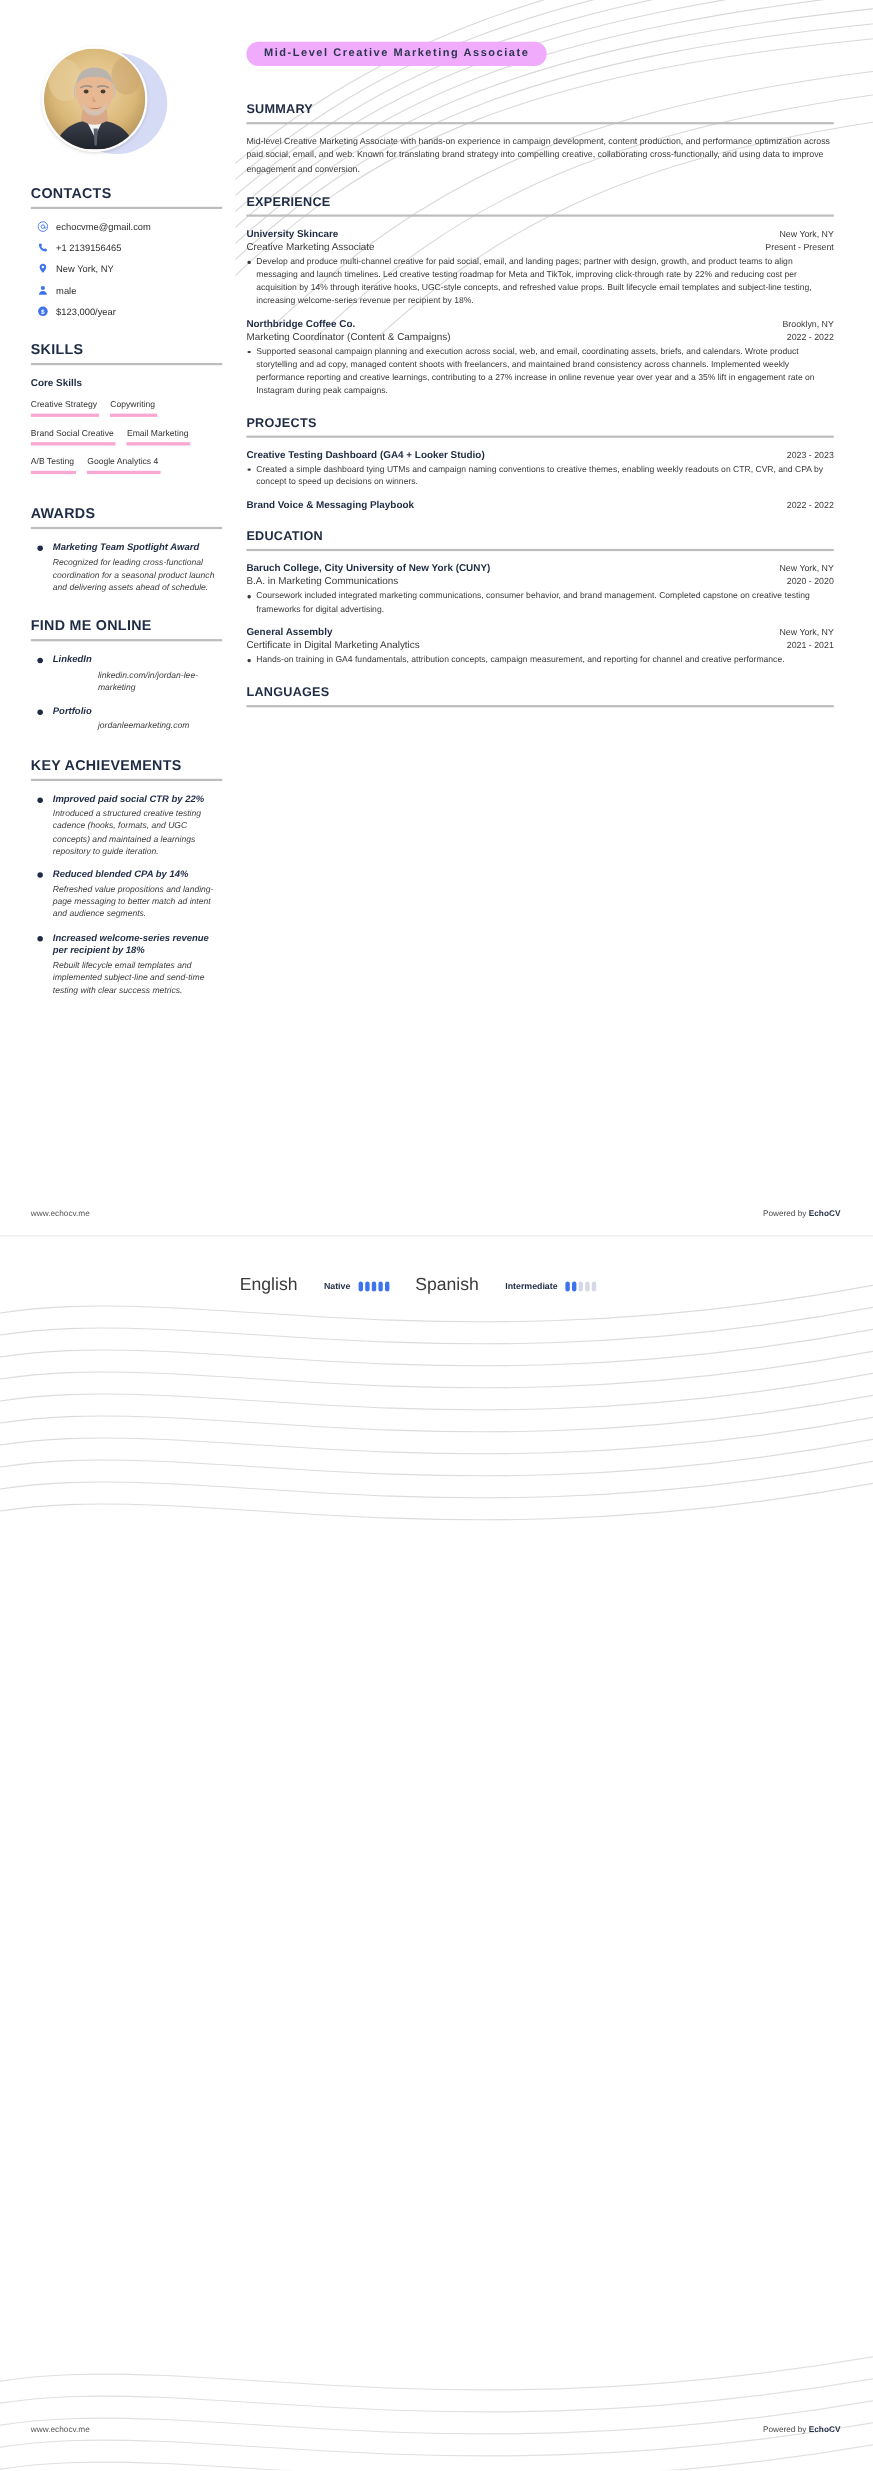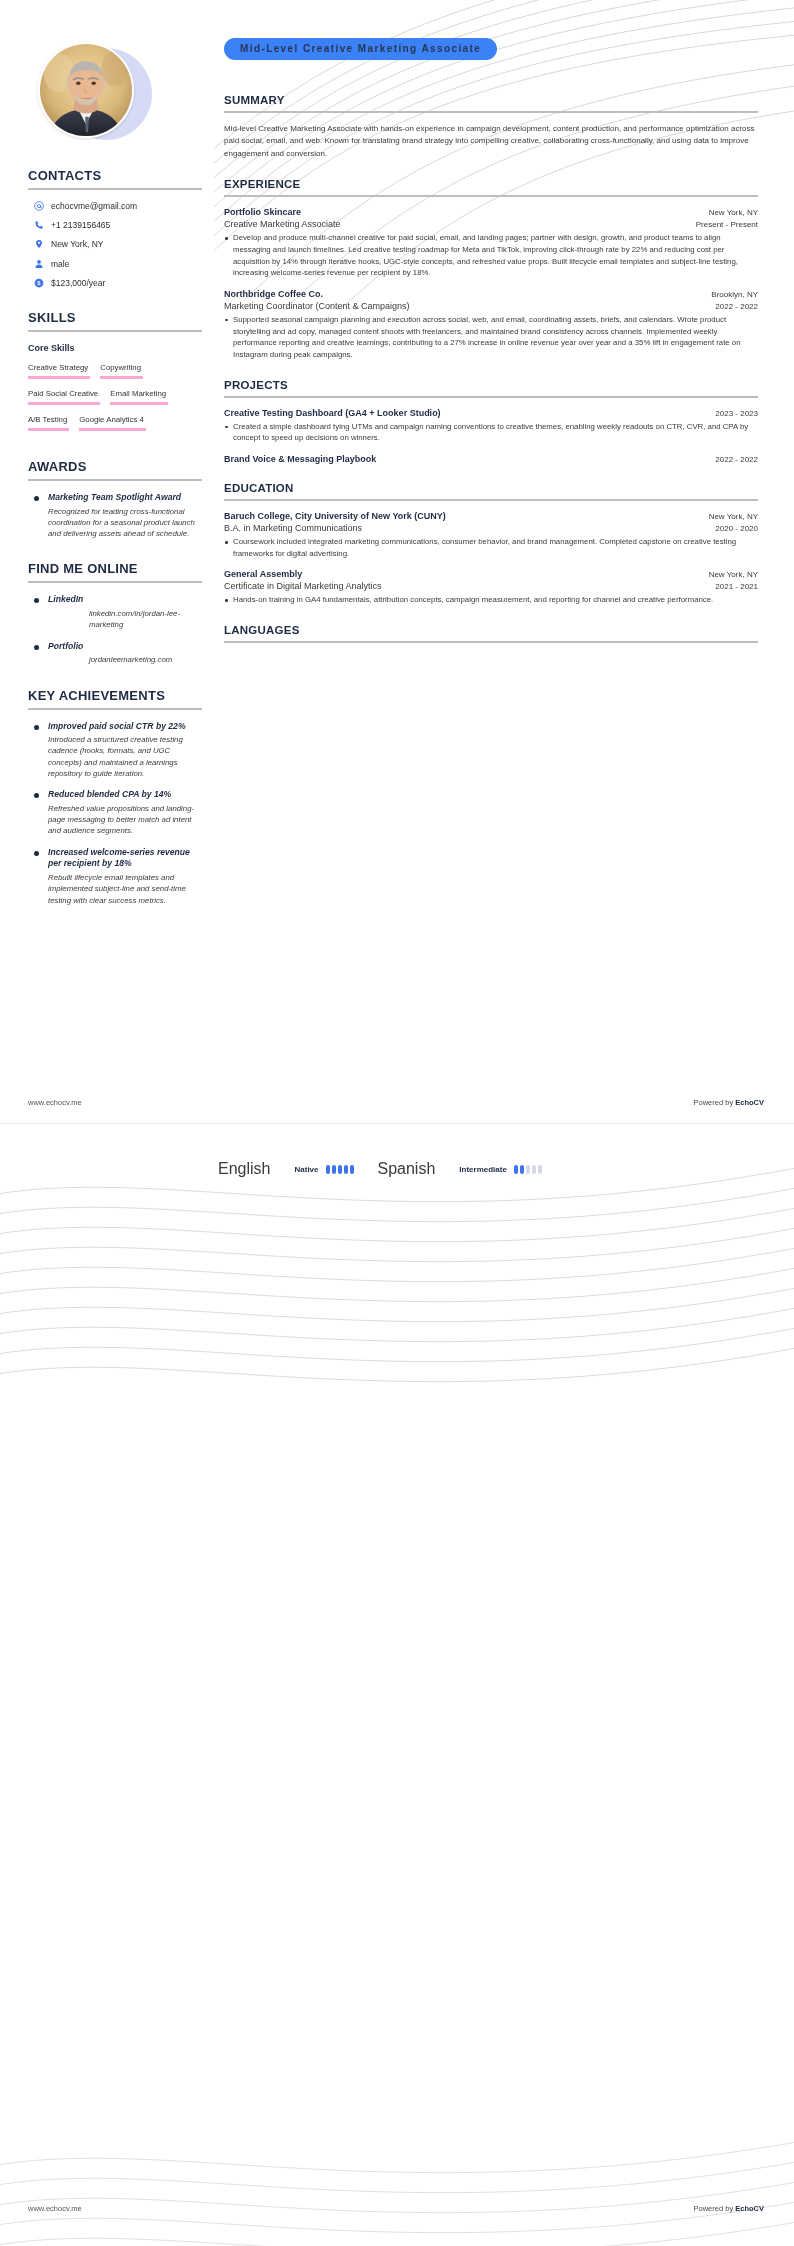--- a/index.html
+++ b/index.html
@@ -107,21 +107,21 @@
   .name {
     font-size: 31px;
     font-weight: 400;
     color: #3a3a3a;
     letter-spacing: -0.2px;
     line-height: 1.05;
     margin: 0 0 10px 0;
   }
   .role-pill {
     display: inline-block;
-    background: #3b82f6;
+    background: #f0abfc;
     color: #2c3550;
     font-size: 10px;
     font-weight: 600;
     letter-spacing: .14em;
     padding: 5px 16px 6px 16px;
     border-radius: 20px;
     margin-bottom: 16px;
   }
 
   .r-sec-title {
@@ -343,21 +343,21 @@
             <span>$123,000/year</span>
           </div>
         </div>
 
         <div class="sec-title">SKILLS</div>
         <div class="sec-rule"></div>
         <div class="skills-group-title">Core Skills</div>
         <div class="skill-tags">
           <span class="skill-tag">Creative Strategy</span>
           <span class="skill-tag">Copywriting</span>
-          <span class="skill-tag">Paid Social Creative</span>
+          <span class="skill-tag">Brand Social Creative</span>
           <span class="skill-tag">Email Marketing</span>
           <span class="skill-tag">A/B Testing</span>
           <span class="skill-tag">Google Analytics 4</span>
         </div>
 
         <div class="sec-title">AWARDS</div>
         <div class="sec-rule"></div>
         <div class="bullet-item">
           <span class="bullet-dot"></span>
           <div class="bullet-body">
@@ -417,21 +417,21 @@
         <div class="r-sec-title">SUMMARY</div>
         <div class="r-sec-rule"></div>
         <div class="summary-text">Mid-level Creative Marketing Associate with hands-on experience in campaign development, content production, and performance optimization across paid social, email, and web. Known for translating brand strategy into compelling creative, collaborating cross-functionally, and using data to improve engagement and conversion.</div>
 
         
         <div class="r-sec-title">EXPERIENCE</div>
         <div class="r-sec-rule"></div>
 
         <div class="entry">
           <div class="entry-head">
-            <span class="entry-org">Portfolio Skincare</span>
+            <span class="entry-org">University Skincare</span>
             <span class="entry-loc">New York, NY</span>
           </div>
           <div class="entry-sub">
             <span class="entry-role">Creative Marketing Associate</span>
             <span class="entry-dates">Present - Present</span>
           </div>
           <ul class="entry-bullets">
             <li>Develop and produce multi-channel creative for paid social, email, and landing pages; partner with design, growth, and product teams to align messaging and launch timelines. Led creative testing roadmap for Meta and TikTok, improving click-through rate by 22% and reducing cost per acquisition by 14% through iterative hooks, UGC-style concepts, and refreshed value props. Built lifecycle email templates and subject-line testing, increasing welcome-series revenue per recipient by 18%.</li>
           </ul>
         </div>

